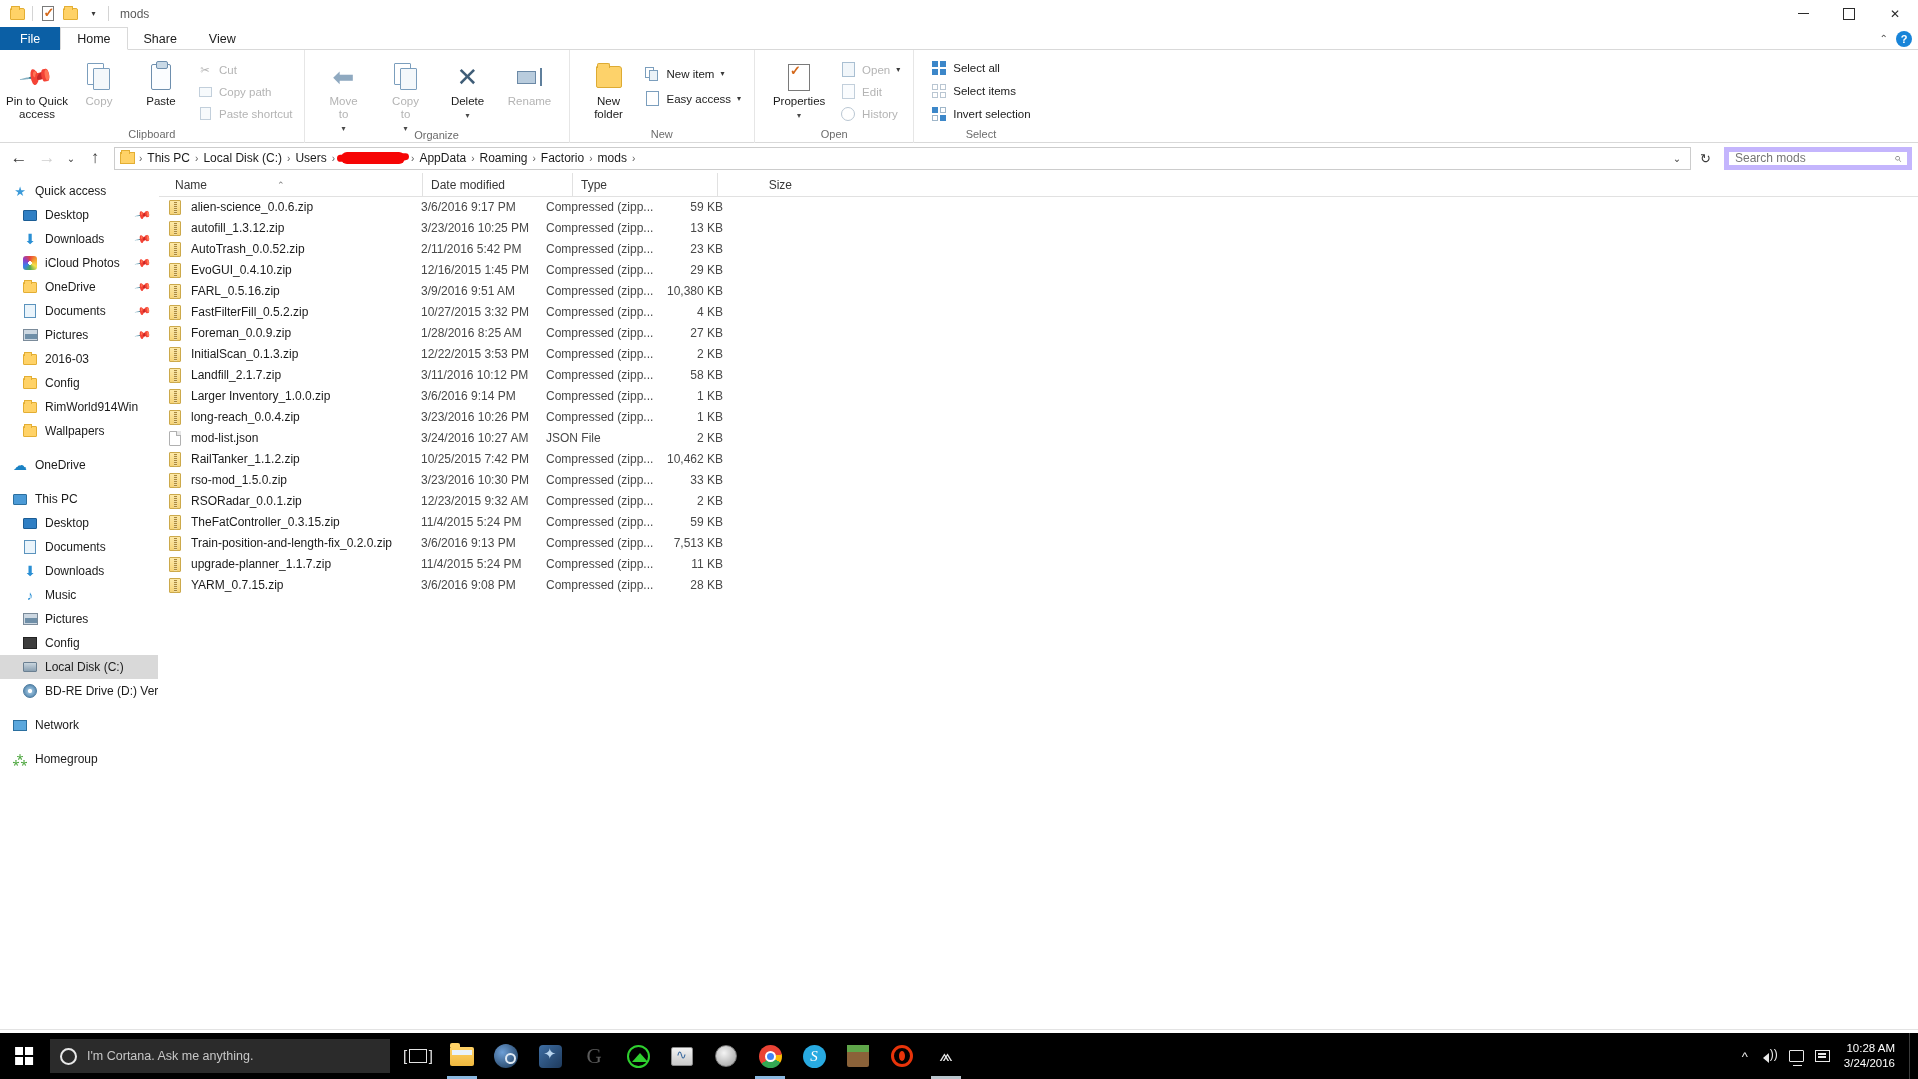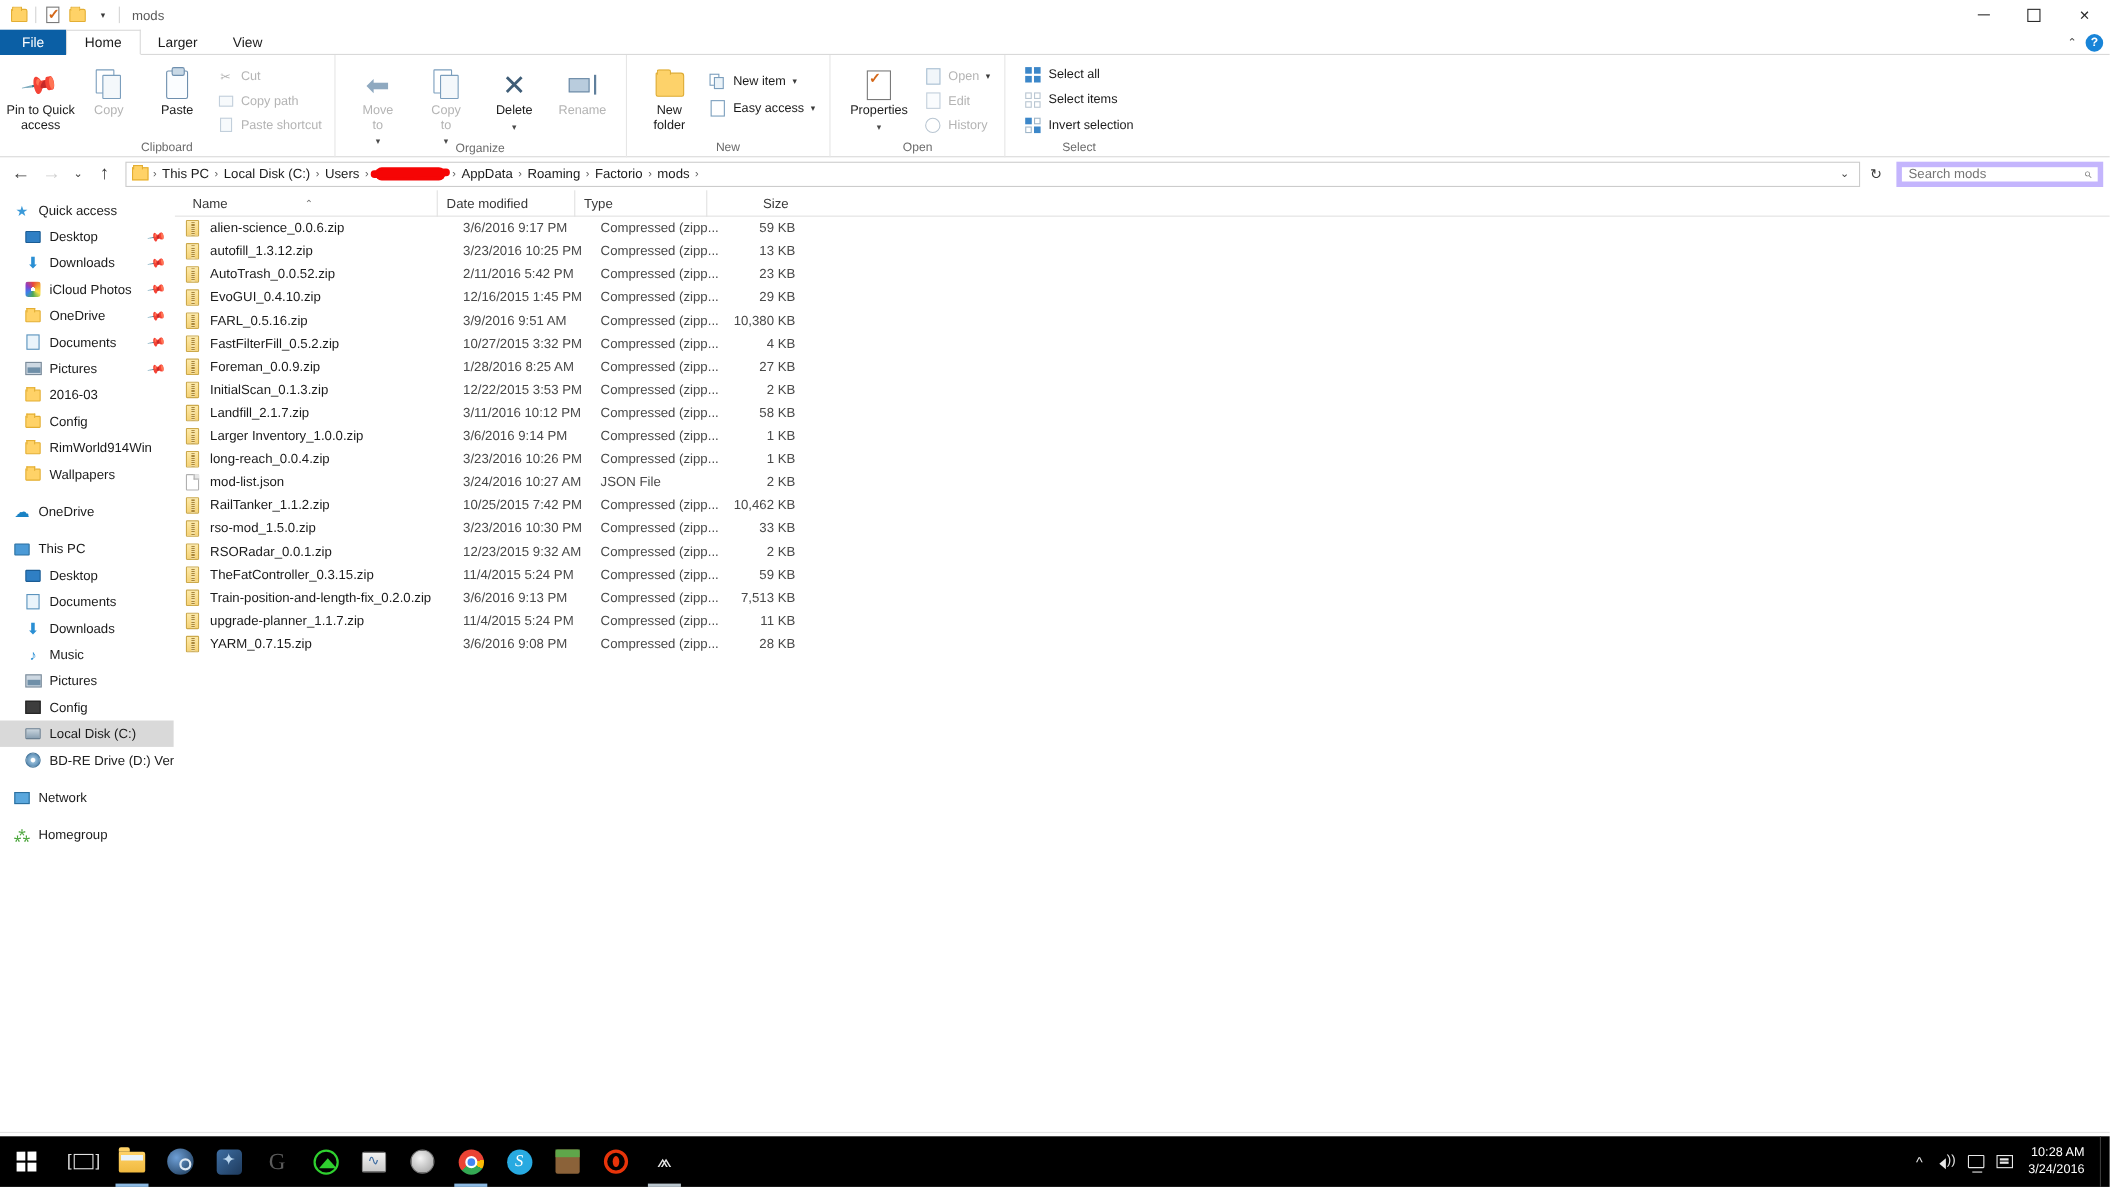--- a/index.html
+++ b/index.html
@@ -216,21 +216,21 @@
   .i-music { color:#2a8fd4; font-size:13px; }
   .i-video { width:14px; height:12px; background:#3d3d3d; border:1px solid #222; }
   .i-disk { width:14px; height:10px; background: linear-gradient(#c9d5de, #8aa0b2); border:1px solid #6a7f91; border-radius:1px; }
   .i-bd { width:14px; height:14px; border-radius:50%; background: radial-gradient(circle, #fff 20%, #8fb8d6 30%, #5f8fb5 70%); border:1px solid #4b7a9e; }
   .i-net { width:14px; height:11px; background:#5aa7dd; border:1px solid #2b6f9f; }
   .i-home { color:#4aa53b; font-size:13px; }
 
   .filelist { flex: 1; background: #ffffff; }
   .colhead {
     height: 24px; display: flex; align-items: center; border-bottom: 1px solid #e1e1e1;
-    position: relative; padding-left: 8px;
+    position: relative; padding-left: 8px; gap: 25px;
   }
   .colhead .ch {
     font-size: 12px; color: #383838; padding-left: 8px; border-left: 1px solid #e1e1e1;
     height: 24px; line-height: 24px; position: relative;
   }
   .colhead .ch:first-child { border-left: none; }
   .colhead .sortmark {
     position: absolute; top: 0px; font-size: 9px; color: #767676; left: 110px;
   }
   .c-name { width: 230px; }
@@ -377,21 +377,21 @@
 </div>
 
 <div class="tabbar">
   <div class="tab file">
       <span>File</span>
     </div>
   <div class="tab active">
       <span>Home</span>
     </div>
   <div class="tab">
-      <span>Larger</span>
+      <span>Share</span>
     </div>
   <div class="tab">
       <span>View</span>
     </div>
   <div class="ribbon-right">
     <span class="ribbon-caret">⌃</span>
     <span class="help-ico">?</span>
   </div>
 </div>
 
@@ -991,20 +991,24 @@
 
 <div class="taskbar">
   <div class="startbtn">
     <span class="winlogo">
         <i></i>
         <i></i>
         <i></i>
         <i></i>
       </span>
   </div>
+  <div class="cortana">
+    <span class="cortana-circle"></span>
+    <span class="cortana-text">I'm Cortana. Ask me anything.</span>
+  </div>
   <div class="tb-icons">
     <div class="tb-ico">
         <span class="taskview"></span>
       </div>
     <div class="tb-ico running">
         <span class="ti-explorer"></span>
       </div>
     <div class="tb-ico">
         <span class="ti-steam"></span>
       </div>

